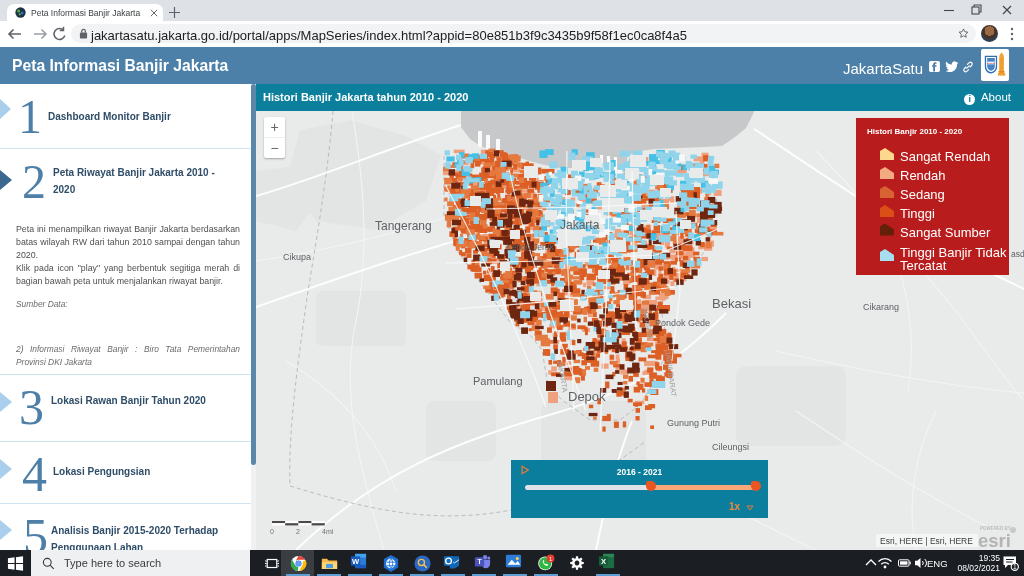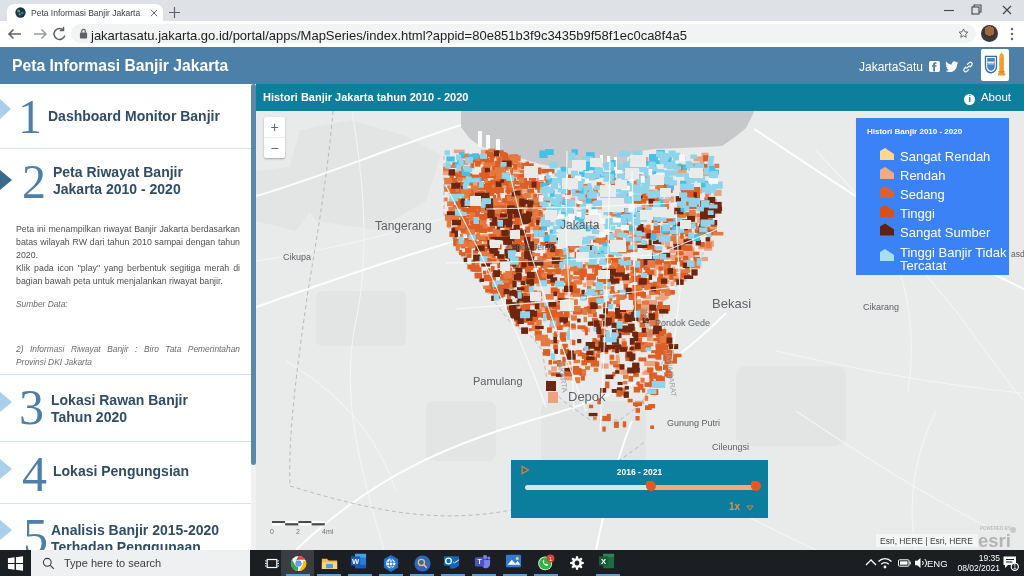--- a/index.html
+++ b/index.html
@@ -6,33 +6,33 @@
 #tab{position:absolute;left:7px;top:4px;width:156px;height:17px;background:#fff;border-radius:7px 7px 0 0;display:flex;align-items:center}
 #tabtitle{font-size:8.5px;color:#3c4043;margin-left:5px;white-space:nowrap}
 #addr{position:absolute;left:0;top:21px;width:1024px;height:26px;background:#fff}
 #omni{position:absolute;left:71px;top:3px;width:905px;height:19px;background:#f1f3f4;border-radius:10px}
 #url{position:absolute;left:91px;top:7px;font-size:13px;color:#202124;white-space:nowrap}
 #hdr{position:absolute;left:0;top:47px;width:1024px;height:37px;background:#4d80a8}
 #hdr h1{font-size:15.7px;color:#fff;font-weight:bold;position:absolute;left:12px;top:10px}
 #side{position:absolute;left:0;top:84px;width:251px;height:466px;background:#fff}
 .num{font-family:"Liberation Serif",serif;color:#4d7fa8;position:absolute;line-height:1}
 .arw{position:absolute;left:0;width:0;height:0;border-style:solid}
-.ttl{position:absolute;font-weight:bold;color:#2f4d68;font-size:14px;line-height:17px}
+.ttl{position:absolute;font-weight:bold;color:#2f4d68;font-size:10px;line-height:17px}
 .hr{position:absolute;left:0;width:251px;height:1px;background:#cfe4f2}
 .desc{position:absolute;font-size:8.8px;color:#4f4f4f;line-height:13px;text-align:justify}
 .src{position:absolute;font-size:8.4px;color:#6c6c6c;font-style:italic;line-height:12.5px;text-align:justify}
 #sbar{position:absolute;left:251px;top:84px;width:5px;height:466px;background:#f0f1f2}
 #sthumb{position:absolute;left:0;top:0;width:5px;height:381px;background:#5b87aa;border-radius:3px}
 #maparea{position:absolute;left:256px;top:84px;width:768px;height:466px;background:#e9eaea;overflow:hidden}
 #tealbar{position:absolute;left:0;top:0;width:768px;height:27px;background:#0b7f9c;color:#fff}
 #tealbar b{position:absolute;left:7px;top:7px;font-size:11px}
 #about{position:absolute;right:8px;top:7px;font-size:11.5px}
 #zoomctl{position:absolute;left:8px;top:33px;width:21px;height:41px;background:#fff;border-radius:2px;box-shadow:0 1px 2px rgba(0,0,0,.3);color:#666;text-align:center;font-size:14px;line-height:20px}
 #zoomctl div+div{border-top:1px solid #eee}
-#legend{position:absolute;left:600px;top:34px;width:153px;height:157px;background:#3b82f6;color:#fff}
+#legend{position:absolute;left:600px;top:34px;width:153px;height:157px;background:#b91c1c;color:#fff}
 #legend .lt{position:absolute;left:11px;top:9px;font-size:8px;font-weight:bold}
 .lrow{position:absolute;left:44px;font-size:13px}
 #slider{position:absolute;left:255px;top:376px;width:257px;height:58px;background:#0a7e9c}
 #slider .yrs{position:absolute;left:0;width:257px;text-align:center;top:6.5px;font-size:8.5px;color:#fff;font-weight:bold}
 #track{position:absolute;left:14px;top:25px;width:231px;height:5px;background:#dfe3e6;border-radius:3px}
 #trackon{position:absolute;left:139px;top:25px;width:106px;height:5px;background:#f8a878}
 .knob{position:absolute;top:21px;width:10px;height:10px;background:#ea5524;border-radius:2px 5px 5px 5px}
 #task{position:absolute;left:0;top:550px;width:1024px;height:26px;background:#1b1e23}
 #search{position:absolute;left:31px;top:0;width:219px;height:26px;background:#eef0f1;display:flex;align-items:center}
 #search span{font-size:11px;color:#3a3a3a;margin-left:9px}
@@ -79,21 +79,21 @@
     </svg>
  <div style="position:absolute;left:981px;top:4px;width:17px;height:17px;border-radius:50%;background:radial-gradient(circle at 50% 35%,#9a6a45 0 34%,#46332a 35% 58%,#2c3e50 59%)"></div>
  <svg width="12" height="14" viewBox="0 0 12 14" style="position:absolute;left:1006px;top:6px">
       <circle cx="6" cy="2" r="1.2" fill="#5f6368"></circle>
       <circle cx="6" cy="7" r="1.2" fill="#5f6368"></circle>
       <circle cx="6" cy="12" r="1.2" fill="#5f6368"></circle>
     </svg>
 </div>
 <div id="hdr">
  <h1>Peta Informasi Banjir Jakarta</h1>
- <div style="position:absolute;right:101px;top:13px;color:#fff;font-size:12px">JakartaSatu</div>
+ <div style="position:absolute;right:101px;top:13px;color:#fff;font-size:15px">JakartaSatu</div>
  <svg width="13" height="13" viewBox="0 0 24 24" style="position:absolute;right:83px;top:12.5px">
       <rect x="2" y="2" width="20" height="20" rx="3" fill="#fff"></rect>
       <path d="M15.5 12.5 h-2.5 V21 h-3.5 v-8.5 H7.5 v-3 h2 V7.7 c0-2.2 1.3-3.7 3.8-3.7 h2.4 v3 h-1.7 c-.7 0-1 .3-1 1 v1.5 h2.8z" fill="#4d80a8"></path>
     </svg>
  <svg width="14" height="12" viewBox="0 0 24 20" style="position:absolute;right:65px;top:13.5px">
       <path d="M23 2.5 c-.8.4-1.7.6-2.6.8 A4.6 4.6 0 0 0 22.4 .8 c-.9.5-1.9.9-2.9 1.1 A4.6 4.6 0 0 0 11.6 6 C7.8 5.8 4.4 4 2.1 1.2 A4.6 4.6 0 0 0 3.5 7.4 c-.7 0-1.5-.2-2.1-.5 0 2.2 1.6 4.1 3.7 4.5 -.7.2-1.4.2-2.1.1 .6 1.8 2.3 3.2 4.3 3.2 A9.3 9.3 0 0 1 .5 16.6 13.1 13.1 0 0 0 7.6 18.7 c8.5 0 13.2-7 13.2-13.2v-.6 A9.4 9.4 0 0 0 23 2.5z" fill="#fff"></path>
     </svg>
  <svg width="14" height="14" viewBox="0 0 24 24" style="position:absolute;right:49px;top:12.5px">
       <path d="M10 14 L14 10 M8.5 12 l-3 3 a3.2 3.2 0 0 0 4.5 4.5 l3-3 M15.5 12 l3-3 A3.2 3.2 0 0 0 14 4.5 l-3 3" stroke="#fff" stroke-width="2" fill="none" stroke-linecap="round"></path>
     </svg>

